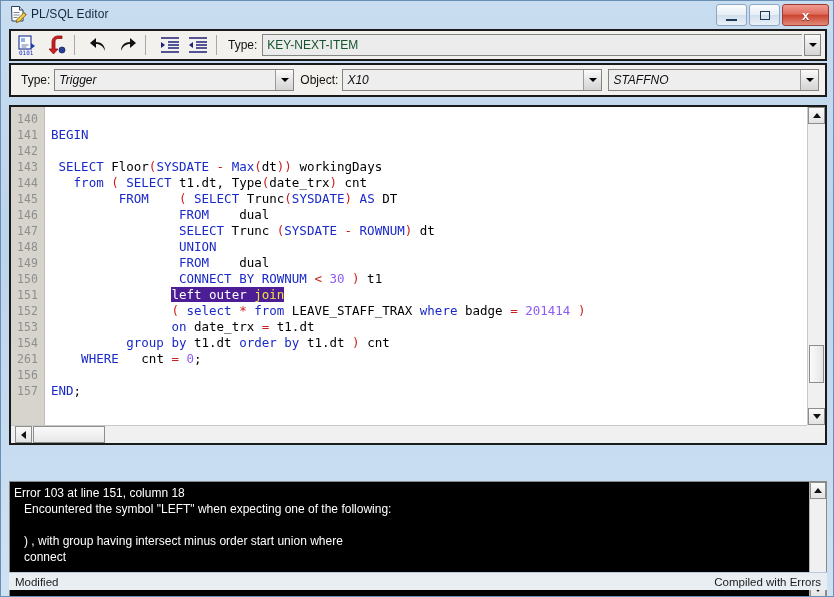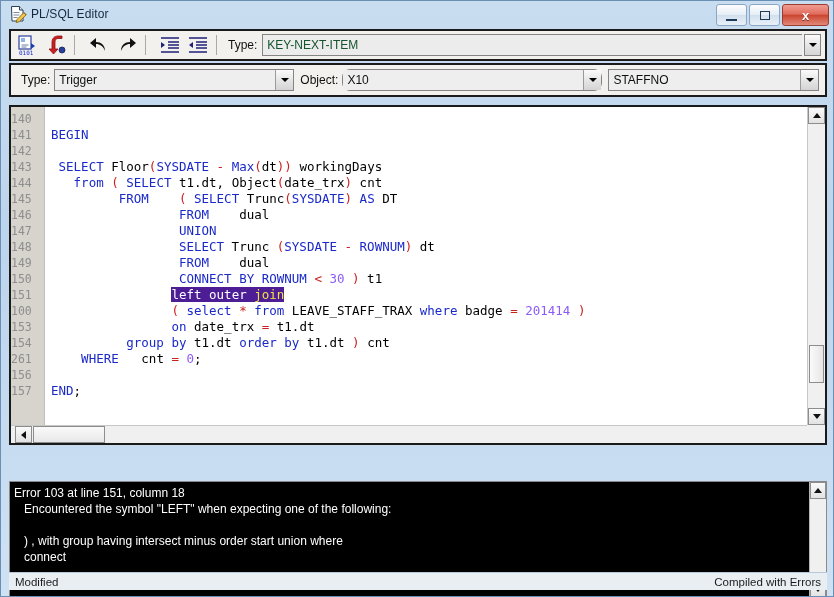--- a/index.html
+++ b/index.html
@@ -184,38 +184,39 @@
   .combo .val {
     flex: 1;
     display: flex;
     align-items: center;
     padding-left: 4px;
     font-size: 12px;
     color: #0f0f0f;
     background: #eeeeee;
     overflow: hidden;
     white-space: nowrap;
+    font-style: italic;
   }
   .combo .dd {
     width: 17px;
     border-left: 1px solid #9a9a9a;
     background: linear-gradient(to bottom,#fbfbfb,#e4e4e4 55%,#d4d4d4);
     display: flex;
     align-items: center;
     justify-content: center;
     flex: none;
   }
   .combo .dd .arr {
     width: 0; height: 0;
     border-left: 4px solid transparent;
     border-right: 4px solid transparent;
     border-top: 4px solid #000;
   }
   #combo-type { width: 240px; }
-  #combo-object { width: 260px; border-radius: 8px; }
+  #combo-object { width: 260px; }
   #combo-extra { flex: 1; margin-left: 6px; margin-right: 2px; }
 
   
   #editor-frame {
     position: absolute;
     left: 8px; top: 104px;
     width: 818px; height: 340px;
     box-sizing: border-box;
     border: 2px solid #1a1a1a;
     background: #ffffff;
@@ -233,21 +234,21 @@
     width: 34px;
     flex: none;
     background: #d7d4cd;
     border-right: 1px solid #c0bdb6;
     box-sizing: border-box;
     padding-top: 4px;
   }
   .ln {
     height: 16px;
     line-height: 16px;
-    text-align: left;
+    text-align: center;
     font-family: "DejaVu Sans Mono", monospace;
     font-size: 11.5px;
     color: #8e8e8e;
   }
   #code {
     flex: 1;
     padding-top: 4px;
     padding-left: 6px;
     overflow: hidden;
   }
@@ -485,37 +486,37 @@
           <div class="ln">142</div>
           <div class="ln">143</div>
           <div class="ln">144</div>
           <div class="ln">145</div>
           <div class="ln">146</div>
           <div class="ln">147</div>
           <div class="ln">148</div>
           <div class="ln">149</div>
           <div class="ln">150</div>
           <div class="ln">151</div>
-          <div class="ln">100</div>
+          <div class="ln">152</div>
           <div class="ln">153</div>
           <div class="ln">154</div>
           <div class="ln">261</div>
           <div class="ln">156</div>
           <div class="ln">157</div>
         </div>
       <div id="code">
           <div class="cl"><span></span></div>
           <div class="cl"><span class="kw">BEGIN</span></div>
           <div class="cl"><span></span></div>
           <div class="cl"><span> </span><span class="kw">SELECT</span><span> Floor</span><span class="pn">(</span><span class="kw">SYSDATE</span><span> </span><span class="pn">-</span><span> </span><span class="kw">Max</span><span class="pn">(</span><span>dt</span><span class="pn">))</span><span> workingDays</span></div>
-          <div class="cl"><span>   </span><span class="kw">from</span><span> </span><span class="pn">(</span><span> </span><span class="kw">SELECT</span><span> t1.dt, Object</span><span class="pn">(</span><span>date_trx</span><span class="pn">)</span><span> cnt</span></div>
+          <div class="cl"><span>   </span><span class="kw">from</span><span> </span><span class="pn">(</span><span> </span><span class="kw">SELECT</span><span> t1.dt, Type</span><span class="pn">(</span><span>date_trx</span><span class="pn">)</span><span> cnt</span></div>
           <div class="cl"><span>         </span><span class="kw">FROM</span><span>    </span><span class="pn">(</span><span> </span><span class="kw">SELECT</span><span> Trunc</span><span class="pn">(</span><span class="kw">SYSDATE</span><span class="pn">)</span><span> </span><span class="kw">AS</span><span> DT</span></div>
           <div class="cl"><span>                 </span><span class="kw">FROM</span><span>    dual</span></div>
+          <div class="cl"><span>                 </span><span class="kw">SELECT</span><span> Trunc </span><span class="pn">(</span><span class="kw">SYSDATE</span><span> </span><span class="pn">-</span><span> </span><span class="kw">ROWNUM</span><span class="pn">)</span><span> dt</span></div>
           <div class="cl"><span>                 </span><span class="kw">UNION</span></div>
-          <div class="cl"><span>                 </span><span class="kw">SELECT</span><span> Trunc </span><span class="pn">(</span><span class="kw">SYSDATE</span><span> </span><span class="pn">-</span><span> </span><span class="kw">ROWNUM</span><span class="pn">)</span><span> dt</span></div>
           <div class="cl"><span>                 </span><span class="kw">FROM</span><span>    dual</span></div>
           <div class="cl"><span>                 </span><span class="kw">CONNECT BY ROWNUM</span><span> </span><span class="pn">&lt;</span><span> </span><span class="nm">30</span><span> </span><span class="pn">)</span><span> t1</span></div>
           <div class="cl"><span>                </span><span class="sel"><span>left outer </span><span class="selkw">join</span></span></div>
           <div class="cl"><span>                </span><span class="pn">(</span><span> </span><span class="kw">select</span><span> </span><span class="pn">*</span><span> </span><span class="kw">from</span><span> LEAVE_STAFF_TRAX </span><span class="kw">where</span><span> badge </span><span class="pn">=</span><span> </span><span class="nm">201414</span><span> </span><span class="pn">)</span></div>
           <div class="cl"><span>                </span><span class="kw">on</span><span> date_trx </span><span class="pn">=</span><span> t1.dt</span></div>
           <div class="cl"><span>          </span><span class="kw">group by</span><span> t1.dt </span><span class="kw">order by</span><span> t1.dt </span><span class="pn">)</span><span> cnt</span></div>
           <div class="cl"><span>    </span><span class="kw">WHERE</span><span>   cnt </span><span class="pn">=</span><span> </span><span class="nm">0</span><span>;</span></div>
           <div class="cl"><span></span></div>
           <div class="cl"><span class="kw">END</span><span>;</span></div>
         </div>

